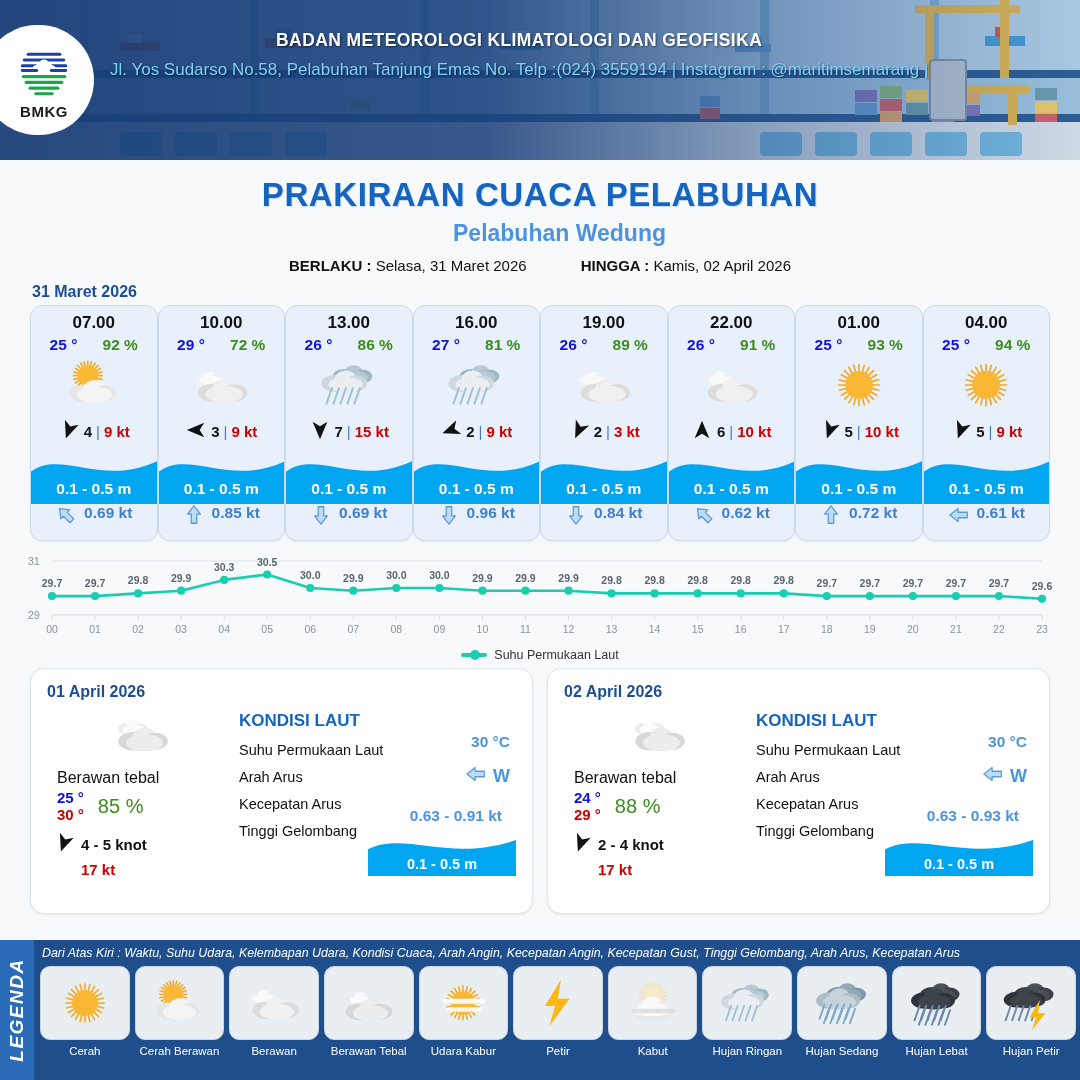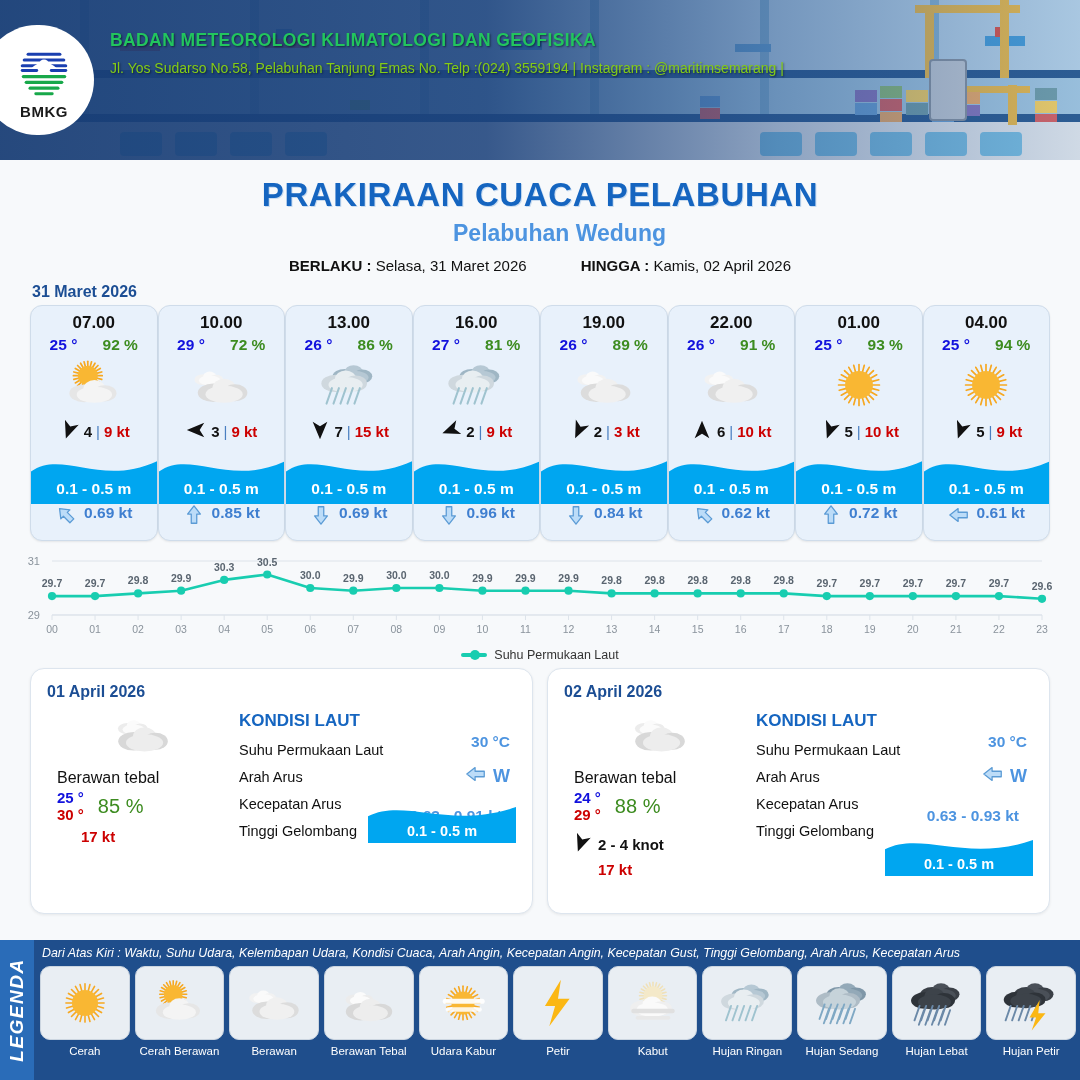--- a/index.html
+++ b/index.html
@@ -24,29 +24,30 @@
   .logo-plate {
     position: absolute; left: -18px; top: 25px;
     width: 112px; height: 110px; background: #fff;
     border-radius: 56px; z-index: 5;
     display: flex; flex-direction: column; align-items: center; justify-content: center;
   }
   .logo-mark { width: 62px; height: 62px; margin-left: 12px; }
   .logo-text { font-size: 15px; font-weight: bold; color: #1a1a1a; margin-left: 12px; letter-spacing: .5px; }
   .hdr-text { position: absolute; left: 110px; top: 30px; z-index: 4; }
   .hdr-line1 {
-    color: #22c55e; font-size: 17.5px; font-weight: bold; letter-spacing: .4px;
+    color: #ffffff; font-size: 17.5px; font-weight: bold; letter-spacing: .4px;
     text-shadow: 1px 1px 2px rgba(0,0,0,.5);
+    text-align: center;
   }
   .hdr-line2 {
     color: #fff; font-size: 26px; font-weight: bold; margin-top: 6px;
     text-shadow: 1px 1px 3px rgba(0,0,0,.55);
   }
   .hdr-line3 {
-    color: #84cc16; font-size: 14px; margin-top: 9px;
+    color: #7dd3fc; font-size: 17px; margin-top: 9px;
     text-shadow: 1px 1px 2px rgba(0,0,0,.5);
   }
 
   
   .title-wrap { text-align: center; padding-top: 16px; }
   .title-main {
     font-size: 33px; font-weight: bold; color: #1565c0;
     letter-spacing: .6px; text-shadow: 1px 1px 0 #c9dcf0;
   }
   .title-sub { font-size: 23px; font-weight: bold; color: #4d94e0; margin-top: 6px; margin-left: 39px; }
@@ -816,20 +817,26 @@
             </svg>
           </div>
          <div class="d-cond">Berawan tebal</div>
          <div class="d-temps">
            <div class="d-tcol">
              <div class="d-tmin">25 °</div>
              <div class="d-tmax">30 °</div>
            </div>
            <div class="d-hum">85 %</div>
          </div>
+         <div class="d-wind">
+           <span><svg width="22" height="22" viewBox="0 0 24 24" style="transform:rotate(200deg)">
+    <path d="M12 2 L20 21 L12 16 L4 21 Z" fill="#111"></path>
+              </svg></span>
+           <span>4  - 5 knot</span>
+         </div>
          <div class="d-gust">17 kt</div>
        </div>
        <div class="d-right">
          <div class="d-title">KONDISI LAUT</div>
          <div class="d-kv">Suhu Permukaan Laut</div>
          <div class="d-val" style="right:6px; top:32px;">30 °C</div>
          <div class="d-kv">Arah Arus</div>
          <div style="position:absolute; right:6px; top:62px; display:flex; align-items:center; gap:6px;">
            <span><svg width="22" height="22" viewBox="0 0 24 24" style="transform:rotate(270deg)">
     <path d="M12 2 L19 11 h-4 v10 h-6 V11 H5 Z" fill="#bcdcf8" stroke="#5b9bd5" stroke-width="1.4" stroke-linejoin="round"></path>

